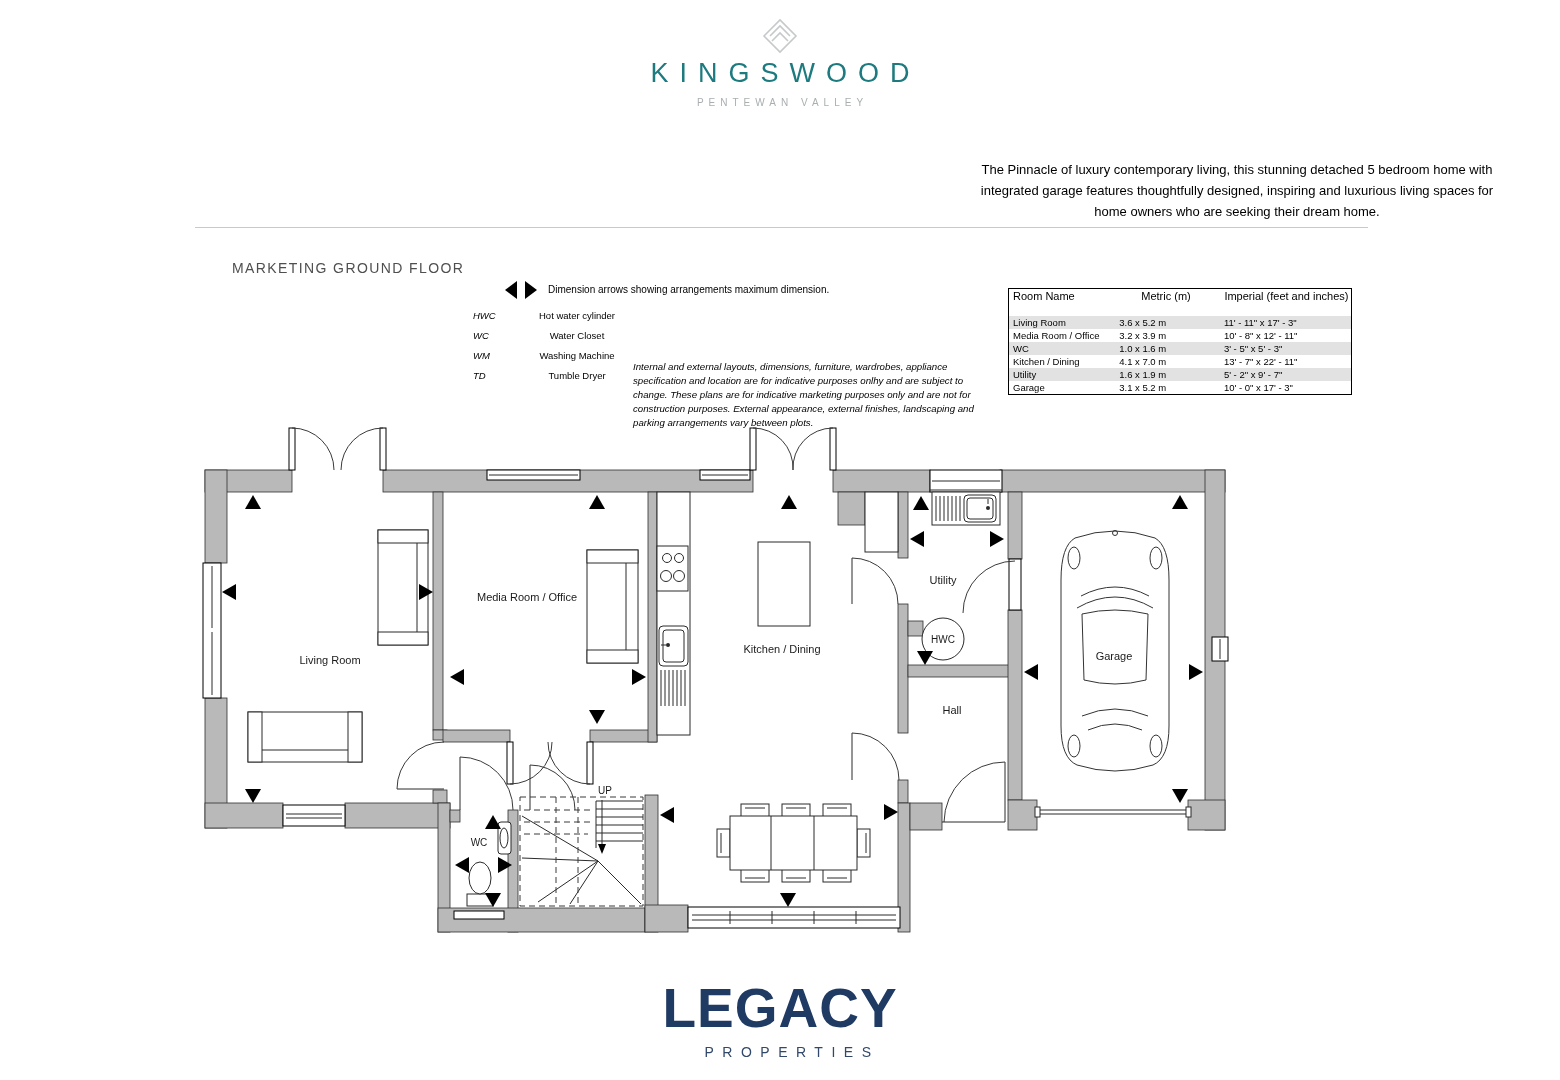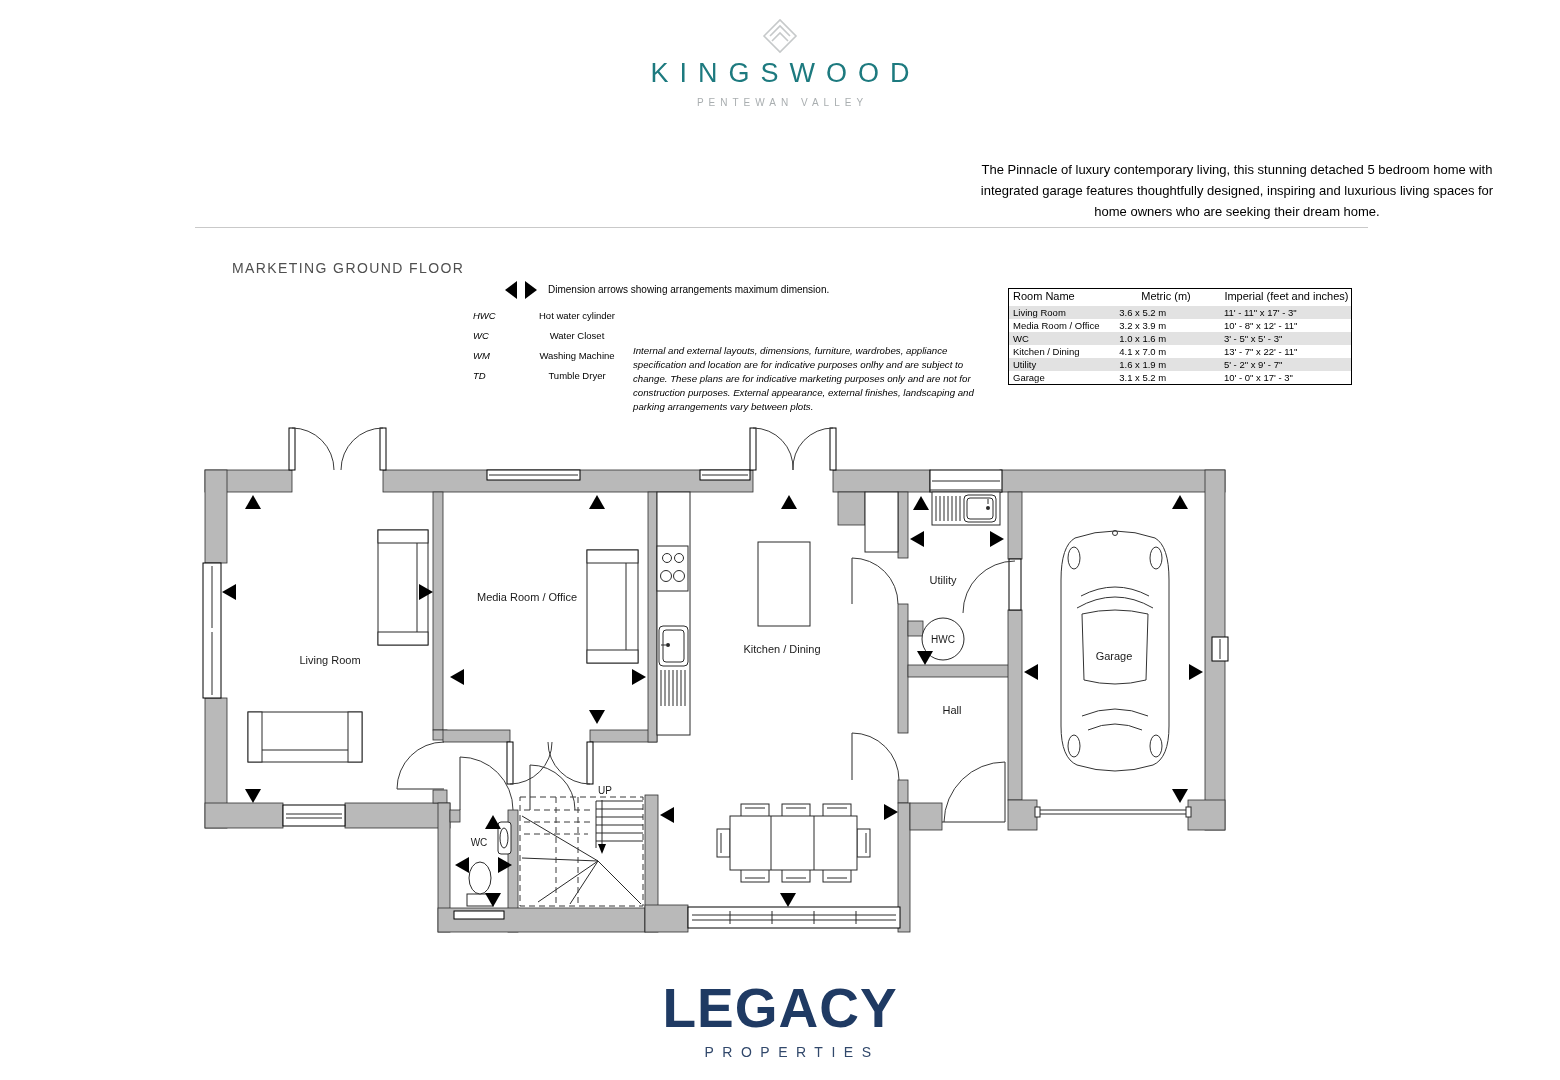--- a/index.html
+++ b/index.html
@@ -24,25 +24,25 @@
   .section-heading { position:absolute; left:192px; top:260px; font-size:14px; letter-spacing:1.4px; color:#4f4f4f;margin-left:40px; }
 
   
   .legend-arrows { position:absolute; left:504px; top:280px; }
   .legend-note { position:absolute; left:548px; top:284px; font-size:10px; color:#000; }
   .legend-items { position:absolute; left:473px; top:310px; }
   .legend-row { height:20px; font-size:9.5px; }
   .legend-abbr { display:inline-block; width:42px; font-style:italic; }
   .legend-label { display:inline-block; width:124px; text-align:center; }
   .disclaimer-1 { position:absolute; left:633px; top:307px; width:352px; font-size:9.7px; font-style:italic; line-height:1.5; }
-  .disclaimer-2 { position:absolute; left:633px; top:344px; width:354px; font-size:9.7px; font-style:italic; line-height:1.45; }
+  .disclaimer-2 { position:absolute; left:633px; top:360px; width:354px; font-size:9.7px; font-style:italic; line-height:1.45; }
 
   
   .dim-table { position:absolute; left:1008px; top:288px; width:344px; border:1.5px solid #000; border-collapse:collapse; background:#fff; }
-  .dim-table th { font-size:11px; font-weight:400; text-align:left; padding:1px 0 4px 4px; height:15px; }
+  .dim-table th { font-size:11px; font-weight:400; text-align:left; padding:1px 0 14px 4px; height:15px; }
   .dim-table th.c2 { text-align:center; }
   .dim-table th.c3 { text-align:center; }
   .dim-table td { font-size:9.5px; height:13px; padding:0 0 0 4px; }
   .dim-table td.c2 { padding-left:9px; }
   .dim-table td.c3 { padding-left:6px; }
   .dim-table tr.odd { background:#e2e2e2; }
   .dim-table col.w1 { width:102px; } .dim-table col.w2 { width:108px; } .dim-table col.w3 { width:134px; }
 
   
   .plan-wrap { position:absolute; left:198px; top:418px; width:1040px; height:520px; }

